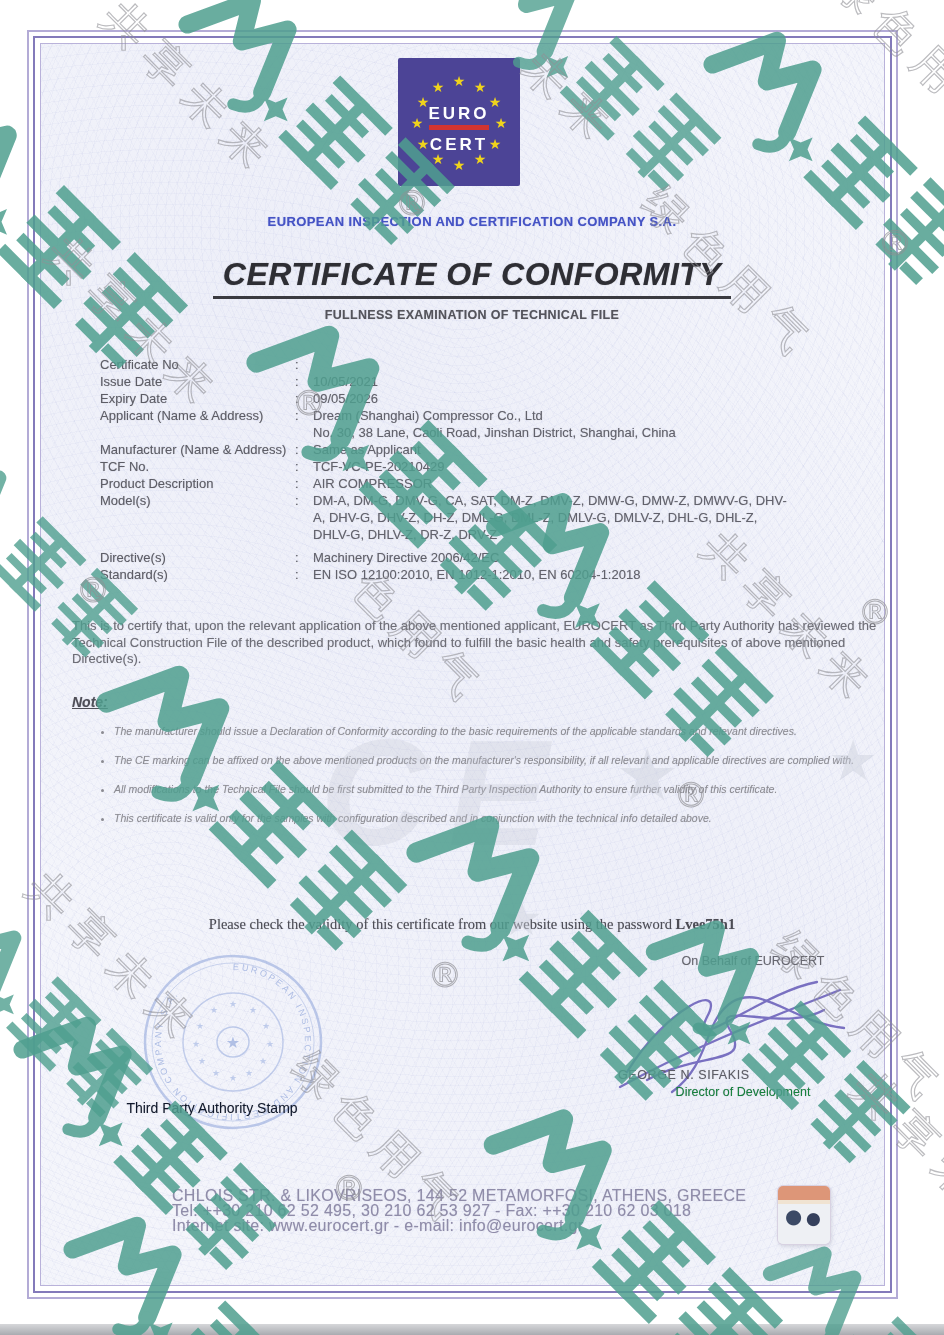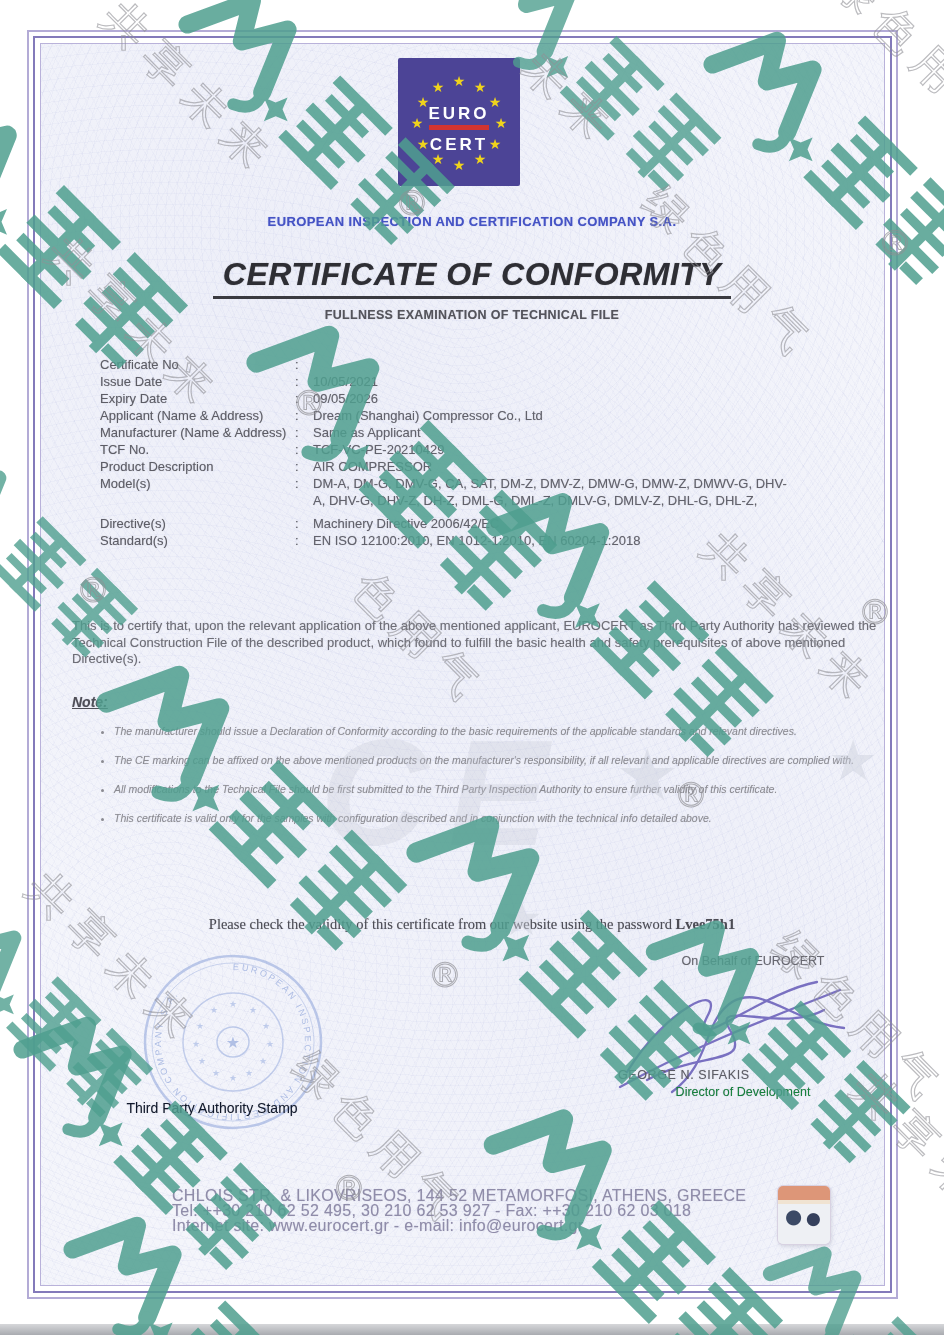--- a/index.html
+++ b/index.html
@@ -165,20 +165,21 @@
         </div>
     </div>
     <div class="frow">
       <div class="fl">
         <span class="vline">Applicant</span>
         <span class="vline">(Name &amp; Address)</span>
       </div>
       <div class="fc">:</div>
       <div class="fv">
         <span class="vline">Dream (Shanghai) Compressor Co., Ltd</span>
+        <span class="vline">No. 30, 38 Lane, Caoli Road, Jinshan District, Shanghai, China</span>
       </div>
     </div>
     <div class="frow">
       <div class="fl">
         <span class="vline">Manufacturer</span>
         <span class="vline">(Name &amp; Address)</span>
       </div>
       <div class="fc">:</div>
       <div class="fv">
           <span class="vline">Same as Applicant</span>
@@ -197,20 +198,21 @@
       <div class="fv">
           <span class="vline">AIR COMPRESSOR</span>
         </div>
     </div>
     <div class="frow">
       <div class="fl">Model(s)</div>
       <div class="fc">:</div>
       <div class="fv">
         <span class="vline">DM-A, DM-G, DMV-G, CA, SAT, DM-Z, DMV-Z, DMW-G, DMW-Z, DMWV-G, DHV-</span>
         <span class="vline">A, DHV-G, DHV-Z, DH-Z, DML-G, DML-Z, DMLV-G, DMLV-Z, DHL-G, DHL-Z,</span>
+        <span class="vline">DHLV-G, DHLV-Z, DR-Z, DRV-Z</span>
       </div>
     </div>
     <div class="frow gap-top">
       <div class="fl">Directive(s)</div>
       <div class="fc">:</div>
       <div class="fv">
           <span class="vline">Machinery Directive 2006/42/EC</span>
         </div>
     </div>
     <div class="frow">

